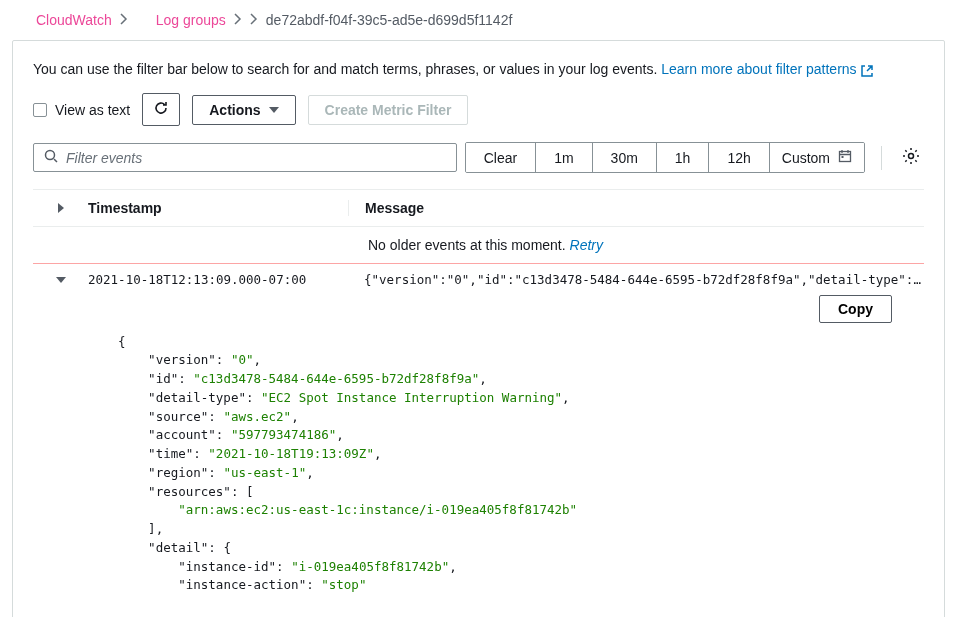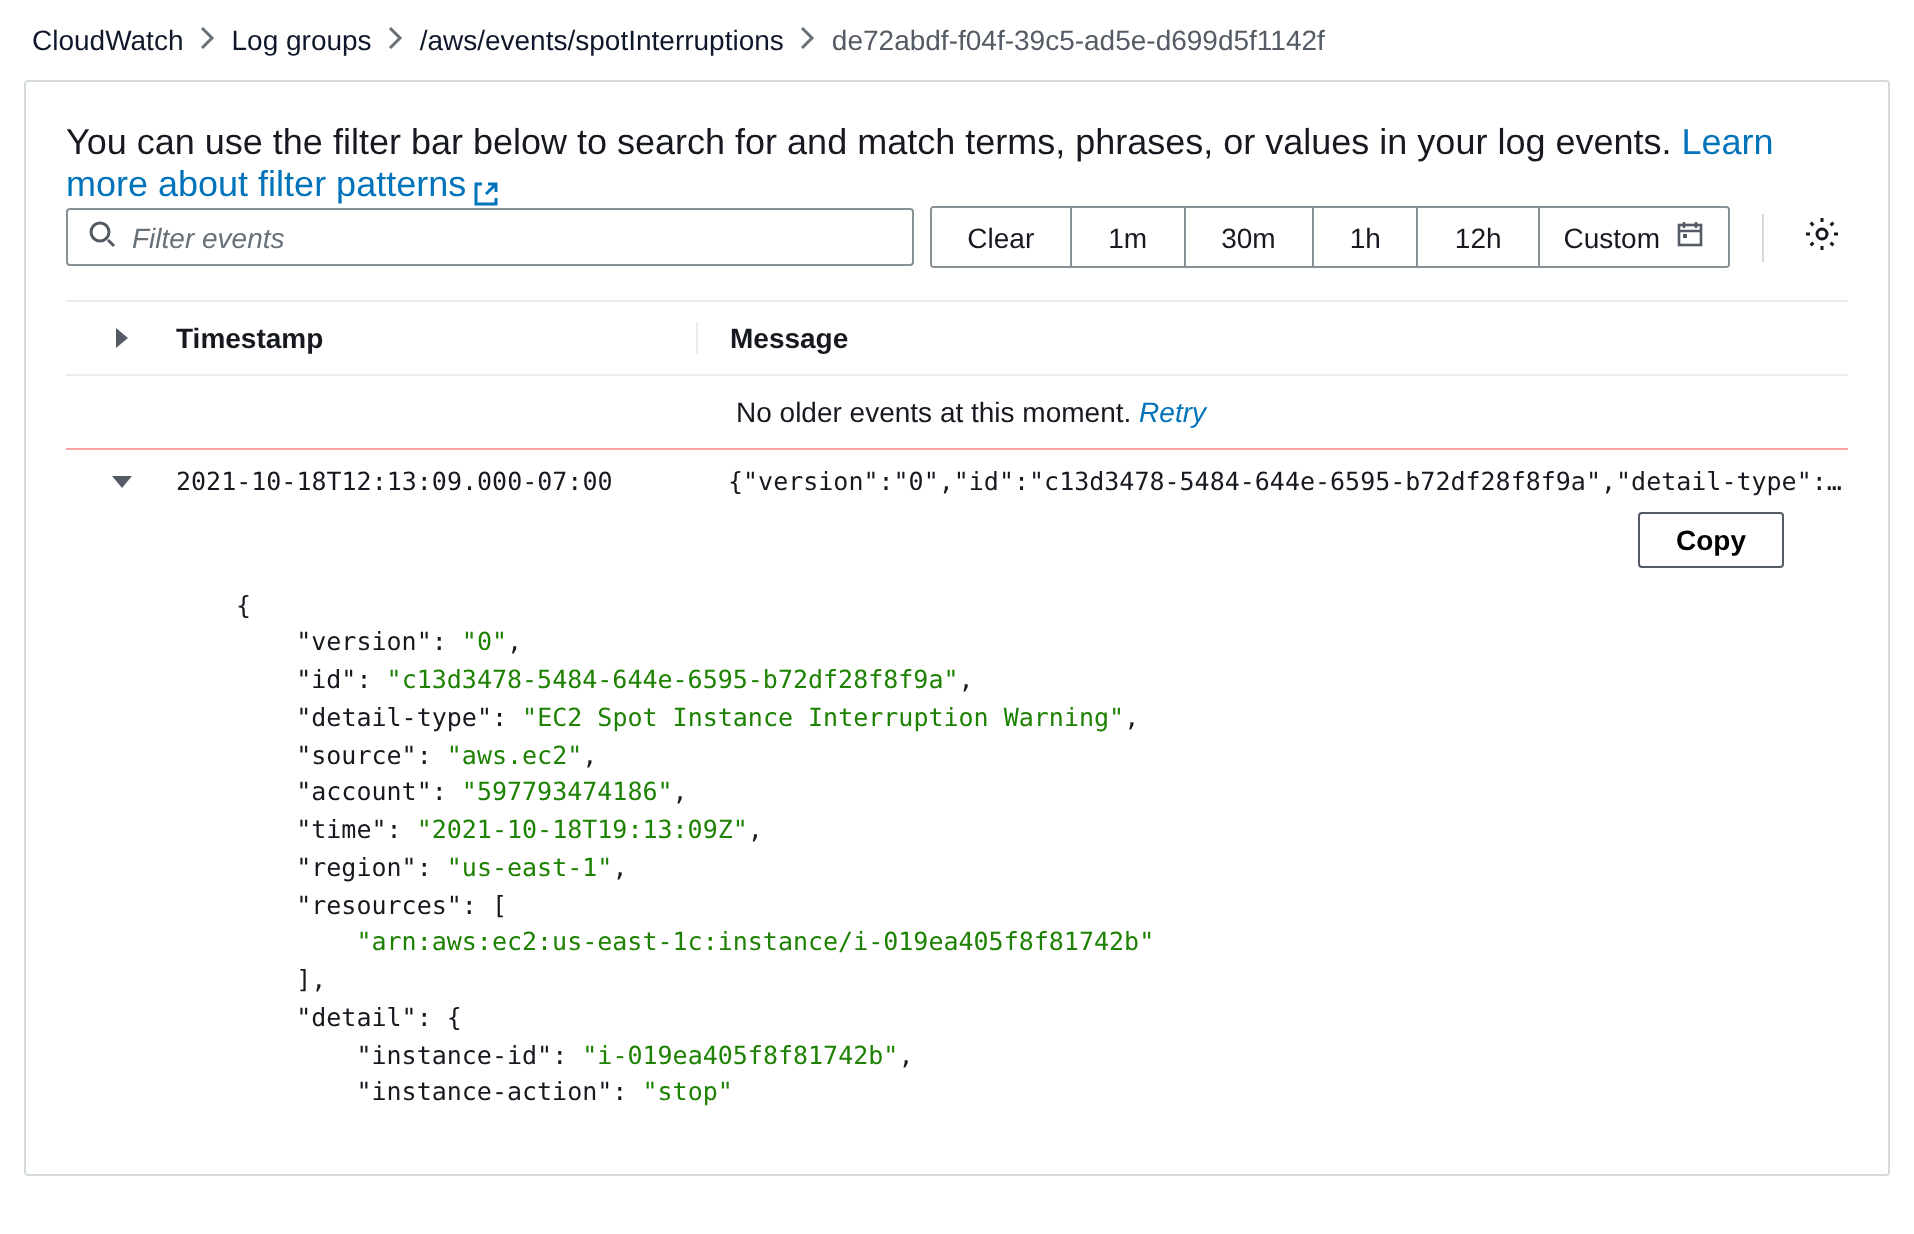--- a/index.html
+++ b/index.html
@@ -1,26 +1,26 @@
 <!DOCTYPE html>
 <html><head>
   <meta charset="utf-8">
   <style>
     * { box-sizing: border-box; margin: 0; padding: 0; }
     body { font-family: "Amazon Ember", "Helvetica Neue", Arial, sans-serif; font-size: 14px; color: #16191f; background: #fff; }
     
     .breadcrumb { display: flex; align-items: center; gap: 8px; padding: 12px 16px; font-size: 14px; }
-    .breadcrumb a { color: #0f172a; text-decoration: none; cursor: pointer; }
+    .breadcrumb a { color: #ec4899; text-decoration: none; cursor: pointer; margin-left: 20px; }
     .breadcrumb-sep { color: #687078; }
     .breadcrumb-current { color: #545b64; }
     
     .panel { border: 1px solid #d5dbdb; border-radius: 2px; margin: 0 12px 12px; padding: 20px 20px 0; background: #fff; }
     
     .heading { font-size: 18px; font-weight: 700; margin-bottom: 4px; }
-    .subheading { font-size: 18px; color: #16191f; }
+    .subheading { font-size: 14px; color: #16191f; margin-bottom: 16px; }
     .subheading a { color: #0073bb; text-decoration: none; }
     
     .toolbar { display: flex; align-items: center; gap: 12px; margin-bottom: 16px; }
     .checkbox-wrap { display: flex; align-items: center; gap: 8px; }
     .checkbox { width: 14px; height: 14px; border: 1px solid #879196; border-radius: 2px; background: #fff; cursor: pointer; }
     .btn { border: 1px solid #545b64; background: #fff; border-radius: 2px; padding: 6px 16px; font-size: 14px; font-weight: 700; cursor: pointer; display: inline-flex; align-items: center; gap: 8px; color: #16191f; }
     .btn-icon-only { padding: 6px 10px; }
     .btn-disabled { color: #aab7b8; border-color: #d5dbdb; cursor: default; }
     
     .filter-row { display: flex; align-items: center; gap: 8px; margin-bottom: 16px; }
@@ -66,36 +66,51 @@
     <svg width="8" height="12" viewBox="0 0 8 12">
         <path d="M1 1l5 5-5 5" stroke="#687078" stroke-width="1.5" fill="none"></path>
       </svg>
   </span>
   <a>Log groups</a>
   <span class="breadcrumb-sep">
     <svg width="8" height="12" viewBox="0 0 8 12">
         <path d="M1 1l5 5-5 5" stroke="#687078" stroke-width="1.5" fill="none"></path>
       </svg>
   </span>
-  <a>/aws/events/spotInterruptions</a>
   <span class="breadcrumb-sep">
     <svg width="8" height="12" viewBox="0 0 8 12">
         <path d="M1 1l5 5-5 5" stroke="#687078" stroke-width="1.5" fill="none"></path>
       </svg>
   </span>
   <span class="breadcrumb-current">de72abdf-f04f-39c5-ad5e-d699d5f1142f</span>
 </div>
 
 <div class="panel">
   <p class="subheading">
     <span>You can use the filter bar below to search for and match terms, phrases, or values in your log events. </span><a><span>Learn more about filter patterns</span><span class="ext-link-icon"><svg width="12" height="12" viewBox="0 0 12 12">
             <path d="M4 1H1v10h10V8M6 6l5-5M7 1h4v4" stroke="#0073bb" stroke-width="1.5" fill="none"></path>
           </svg></span></a>
   </p>
 
+  <div class="toolbar">
+    <label class="checkbox-wrap">
+      <span class="checkbox"></span>
+      <span>View as text</span>
+    </label>
+    <button class="btn btn-icon-only">
+      <span><svg width="16" height="16" viewBox="0 0 16 16">
+            <path d="M13 8a5 5 0 1 1-1.5-3.5M13 2v3h-3" stroke="#16191f" stroke-width="1.6" fill="none"></path>
+          </svg></span>
+    </button>
+    <button class="btn">
+      <span>Actions</span>
+      <span class="caret-down-small"></span>
+    </button>
+    <button class="btn btn-disabled">Create Metric Filter</button>
+  </div>
 
   <div class="filter-row">
     <div class="search-wrap">
       <span><svg width="14" height="14" viewBox="0 0 14 14">
             <circle cx="6" cy="6" r="4.5" stroke="#545b64" stroke-width="1.5" fill="none"></circle>
             <path d="M10 10l3 3" stroke="#545b64" stroke-width="1.5"></path>
           </svg></span>
       <input type="text" placeholder="Filter events" style="">
     </div>
     <div class="range-group">

